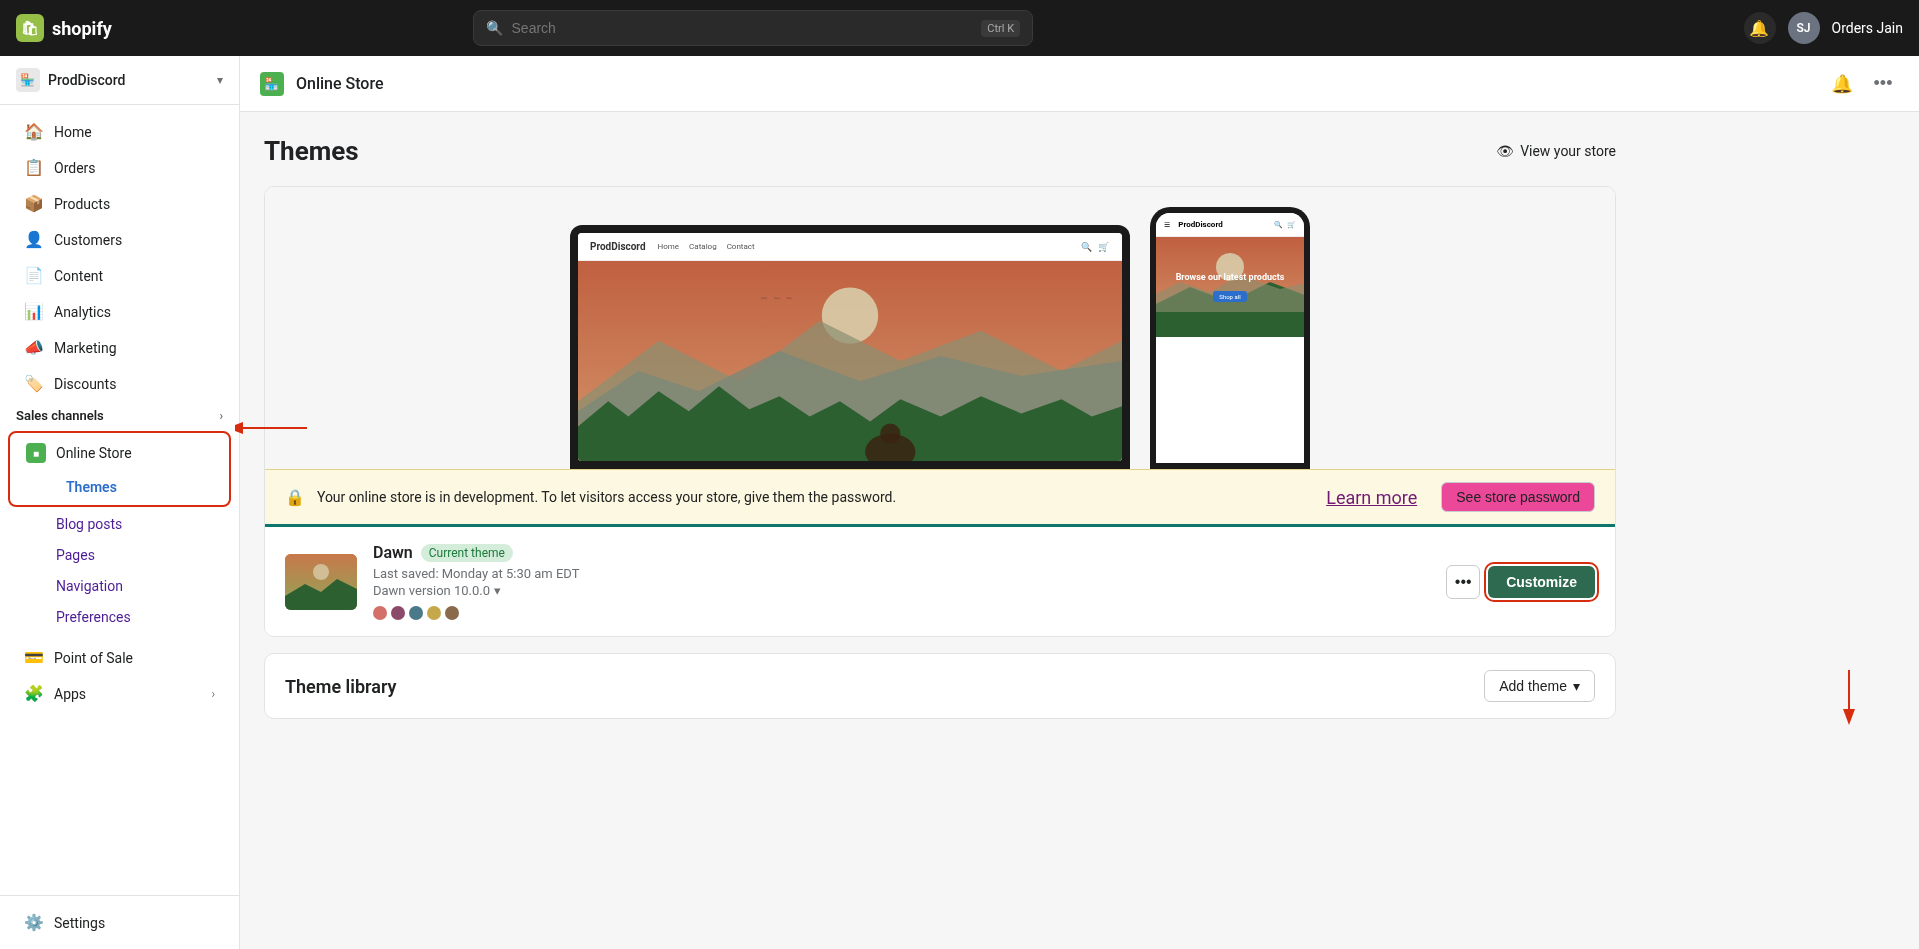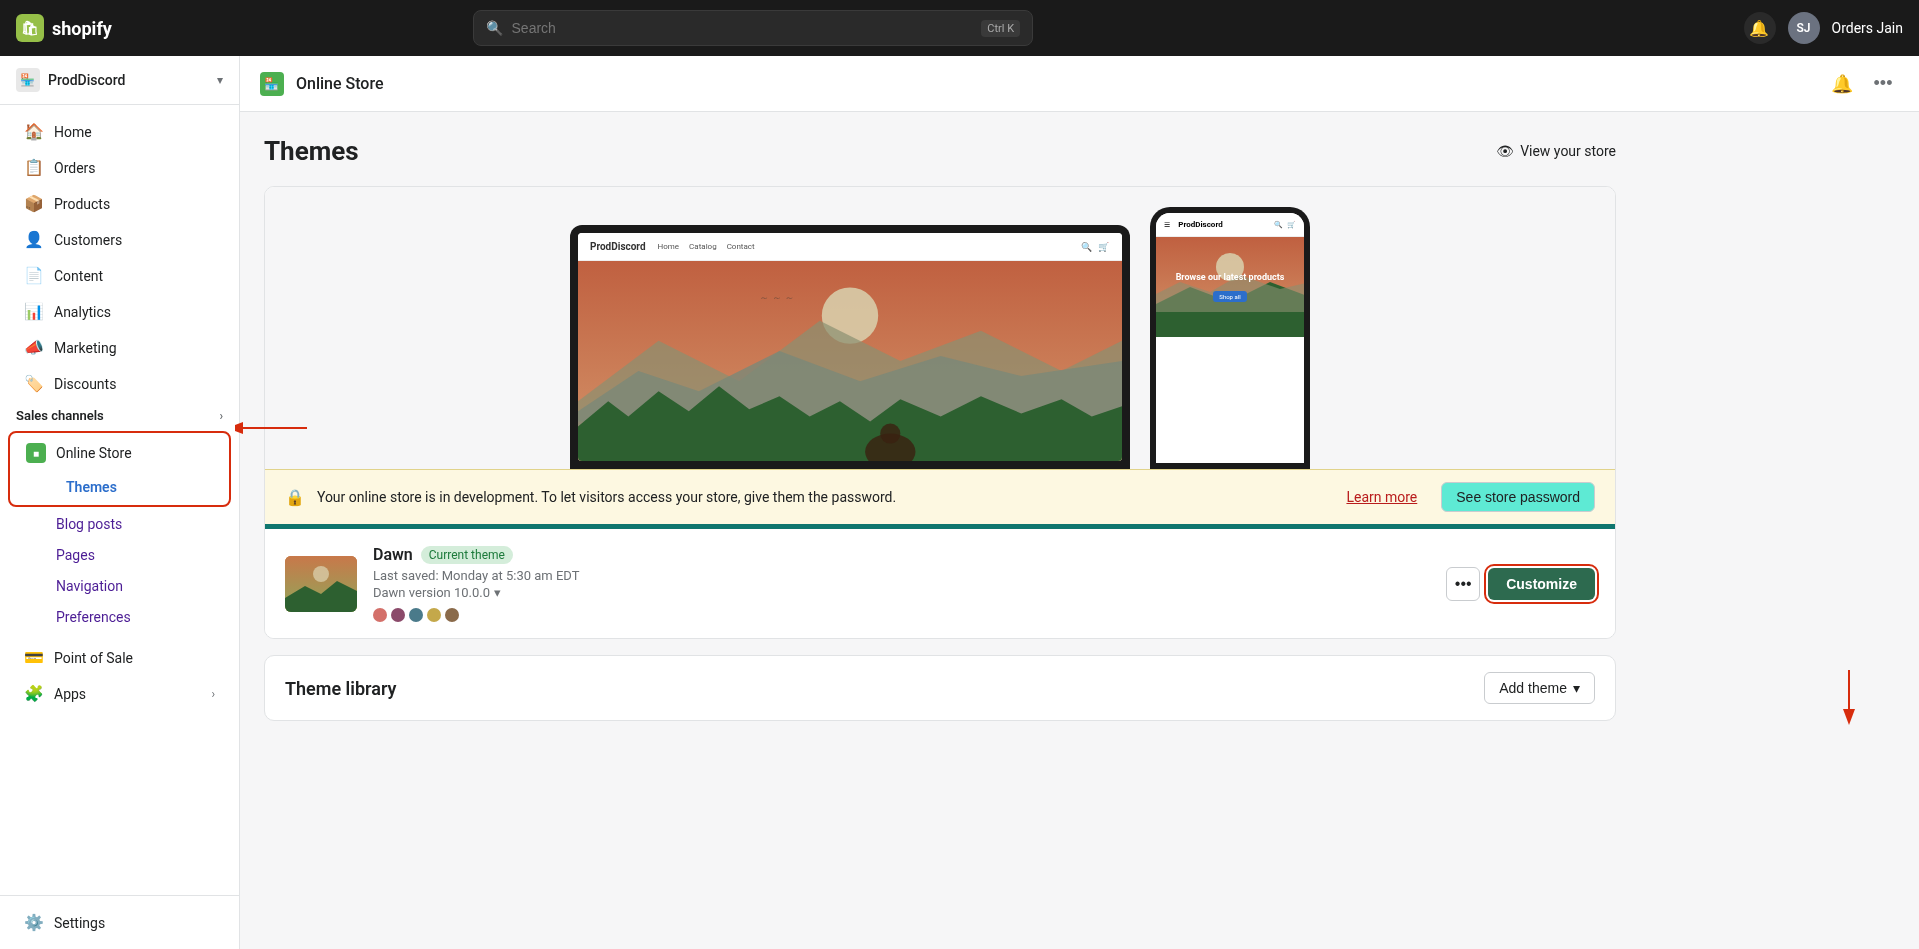--- a/index.html
+++ b/index.html
@@ -390,39 +390,39 @@
     .warning-banner {
       background: #fdf8e1;
       border-top: 1px solid #e1d38a;
       padding: 12px 20px;
       display: flex;
       align-items: center;
       gap: 12px;
     }
     .warning-icon { color: #b5820b; font-size: 16px; flex-shrink: 0; }
     .warning-text { font-size: 14px; color: #202223; flex: 1; }
-    .warning-link { color: #b91c1c; font-size: 14px; text-decoration: underline; cursor: pointer; margin-right: 12px; margin-left: 13px; }
+    .warning-link { color: #701a75; font-size: 18px; text-decoration: underline; cursor: pointer; margin-right: 12px; margin-left: 13px; }
     .warning-btn {
-      background: #5eead4;
+      background: #ec4899;
       border: 1px solid #c9cccf;
       border-radius: 6px;
       padding: 6px 14px;
       font-size: 14px;
       cursor: pointer;
       color: #202223;
       font-weight: 500;
     }
 
     
     .current-theme-row {
       display: flex;
       align-items: center;
       padding: 16px 20px;
       gap: 16px;
-      border-top: 5px solid #0f766e;
+      border-top: 3px solid #0f766e;
       background: #fff;
     }
     .theme-thumbnail {
       width: 72px;
       height: 56px;
       border-radius: 6px;
       overflow: hidden;
       flex-shrink: 0;
       background: #e8c87a;
       display: flex;

